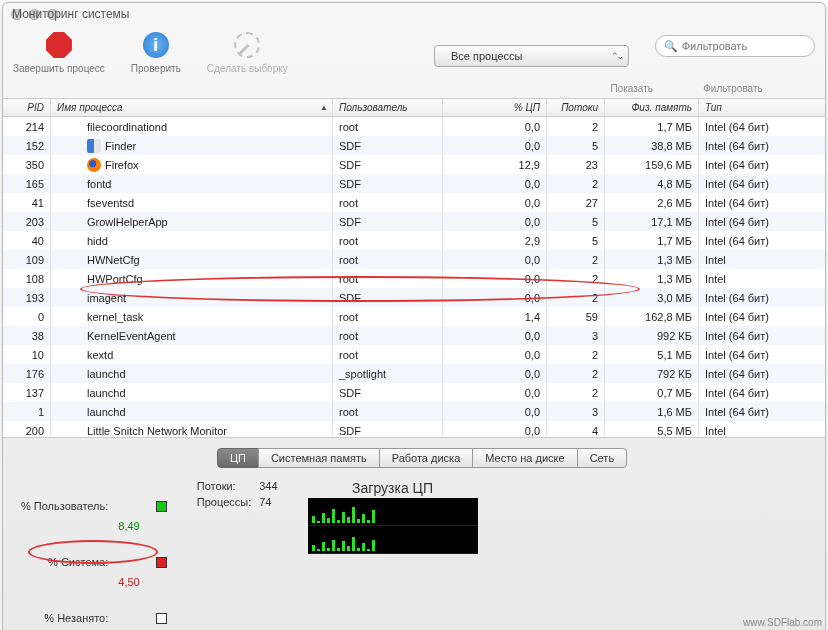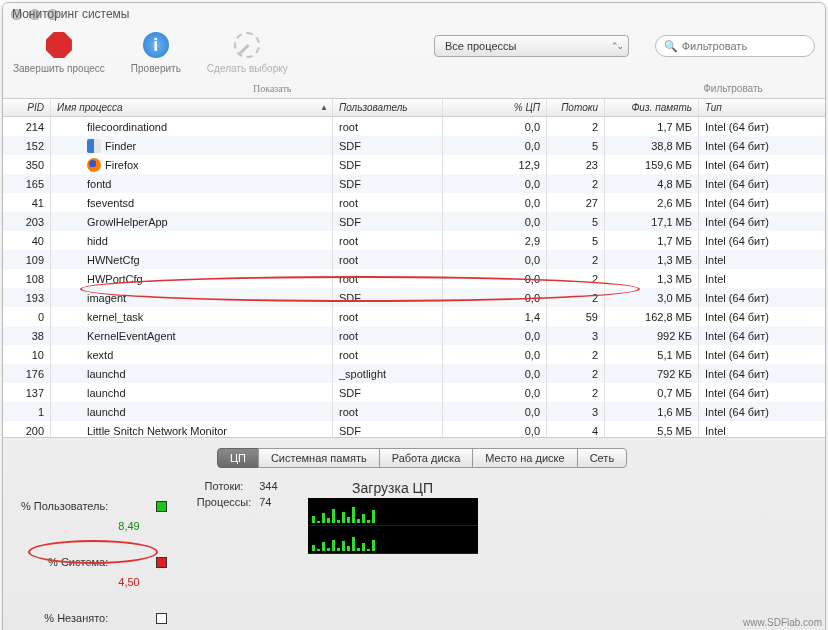--- a/index.html
+++ b/index.html
@@ -10,26 +10,26 @@
 .tl { width: 11px; height: 11px; border-radius: 50%; border: 1px solid rgba(0,0,0,0.15); background: #ccc; }
 .title { position: absolute; left: 9px; right: 0; text-align: left; font-size: 12px; color: #555; }
 .toolbar { height: 58px; display: flex; align-items: flex-start; padding: 4px 10px 0 10px; gap: 26px; }
 .tbtn { display: flex; flex-direction: column; align-items: center; gap: 2px; font-size: 10px; color: #777; }
 .tbtn .ic { width: 32px; height: 32px; display: flex; align-items: center; justify-content: center; }
 .oct { width: 26px; height: 26px; background: #d92b2b; clip-path: polygon(30% 0,70% 0,100% 30%,100% 70%,70% 100%,30% 100%,0 70%,0 30%); }
 .info { width: 26px; height: 26px; border-radius: 50%; background: radial-gradient(#6cb6f5,#2a7ad1); color: #fff; font-weight: bold; font-size: 18px; display: flex; align-items: center; justify-content: center; }
 .samp { width: 26px; height: 26px; border-radius: 50%; border: 2px dashed #999; position: relative; }
 .samp::after { content:""; position:absolute; width:3px; height:12px; background:#999; left:50%; top:50%; transform-origin:top; transform:rotate(45deg); }
 .spacer { flex: 1; }
-.combo { width: 195px; height: 22px; background: linear-gradient(#fdfdfd,#e5e5e5); border: 1px solid #aaa; border-radius: 4px; display: flex; align-items: center; padding: 0 10px; font-size: 11px; color: #333; margin-top: 6px; position:relative; }
+.combo { width: 195px; height: 22px; background: linear-gradient(#fdfdfd,#e5e5e5); border: 1px solid #aaa; border-radius: 4px; display: flex; align-items: center; padding: 0 16px; font-size: 11px; color: #333; margin-top: 16px; position:relative; }
 .combo::after { content:"⌃⌄"; position:absolute; right:6px; font-size:9px; color:#666; letter-spacing:-2px; }
 .search { width: 160px; height: 22px; background: #fff; border: 1px solid #bbb; border-radius: 11px; display: flex; align-items: center; padding: 0 8px; gap: 4px; margin-top: 6px; color:#999; }
 .search input { border:none; outline:none; font-size:11px; width:100%; background:transparent; }
 .subbar { display:flex; font-size:10px; color:#888; padding:0 12px 4px 0; }
-.subbar .s1{ flex:1; text-align:left; margin-left:250px;font-family:Liberation Serif, serif;} .subbar .s2{ width:160px; text-align:center;}
+.subbar .s1{ flex:1; text-align:right; margin-left:250px;} .subbar .s2{ width:160px; text-align:center;}
 .table-wrap { background:#fff; border-top:1px solid #ccc; border-bottom:1px solid #ccc; }
 .thead { display:flex; background:linear-gradient(#fdfdfd,#ececec); border-bottom:1px solid #ccc; height:18px; font-size:10px; color:#333;font-style:italic; }
 .thead > div, .trow > div { border-right:1px solid #e0e0e0; padding:2px 6px; display:flex; align-items:center; overflow:hidden; white-space:nowrap; }
 .thead > div:last-child, .trow > div:last-child { border-right:none; }
 .c-pid{width:48px; justify-content:flex-end;} .c-name{width:282px; position:relative;} .c-user{width:110px;} .c-cpu{width:104px; justify-content:flex-end;} .c-thr{width:58px; justify-content:flex-end;} .c-mem{width:94px; justify-content:flex-end;} .c-type{flex:1;}
 .thead .c-name{ }
 .sort-ind{ position:absolute; right:4px; font-size:8px; color:#555;}
 .tbody { max-height: 320px; overflow:hidden; }
 .trow { display:flex; height:19px; font-size:11px; color:#222; }
 .trow:nth-child(even){ background:#f3f6fa; }
@@ -41,21 +41,21 @@
 .tab { height:20px; padding:0 12px; border:1px solid #999; background:linear-gradient(#fcfcfc,#e3e3e3); font-size:11px; display:flex; align-items:center; margin-left:-1px; }
 .tab:first-child{ border-radius:4px 0 0 4px; margin-left:16px;}
 .tab:last-child{ border-radius:0 4px 4px 0;}
 .tab.active{ background:linear-gradient(#8a8a8a,#6a6a6a); color:#fff; border-color:#666;}
 .footer { display:flex; padding:4px 18px 16px 18px; gap:30px; align-items:flex-start; position:relative;}
 .stats { display:grid; grid-template-columns:auto auto auto; gap:4px 10px; font-size:11px; align-items:center;}
 .stats .lab{ text-align:right; color:#333;} .stats .val{ font-weight:normal;margin-top:40px;} .stats .sw{ width:11px; height:11px; border:1px solid #333;}
 .v-user{color:#0a8a0a;} .v-sys{color:#c72020;} .v-idle{color:#222;}
 .sw.g{background:#18c818;} .sw.r{background:#e02020;} .sw.b{background:#fff;}
 .mid { display:grid; grid-template-columns:auto auto; gap:4px 8px; font-size:11px;}
-.mid .lab{text-align:center;}
+.mid .lab{text-align:left;}
 .cpu-block{ text-align:center; font-size:14px; }
 .cpu-graph{ width:170px; height:56px; background:#000; margin-top:2px; display:flex; flex-direction:column; }
 .cpu-graph .row{ flex:1; display:flex; align-items:flex-end; gap:2px; padding:2px 4px; border-bottom:1px solid #222;}
 .bar{ width:3px; background:#2bdf2b;}
 .circ1{ position:absolute; border:2px solid #d33; border-radius:50%; pointer-events:none; left:80px; top:276px; width:560px; height:26px;}
 .circ2{ position:absolute; border:2px solid #d33; border-radius:50%; pointer-events:none; left:28px; top:540px; width:130px; height:24px;}
 .watermark{ position:absolute; right:6px; bottom:2px; font-size:10px; color:#888;}
 </style>
 </head>
 <body>

